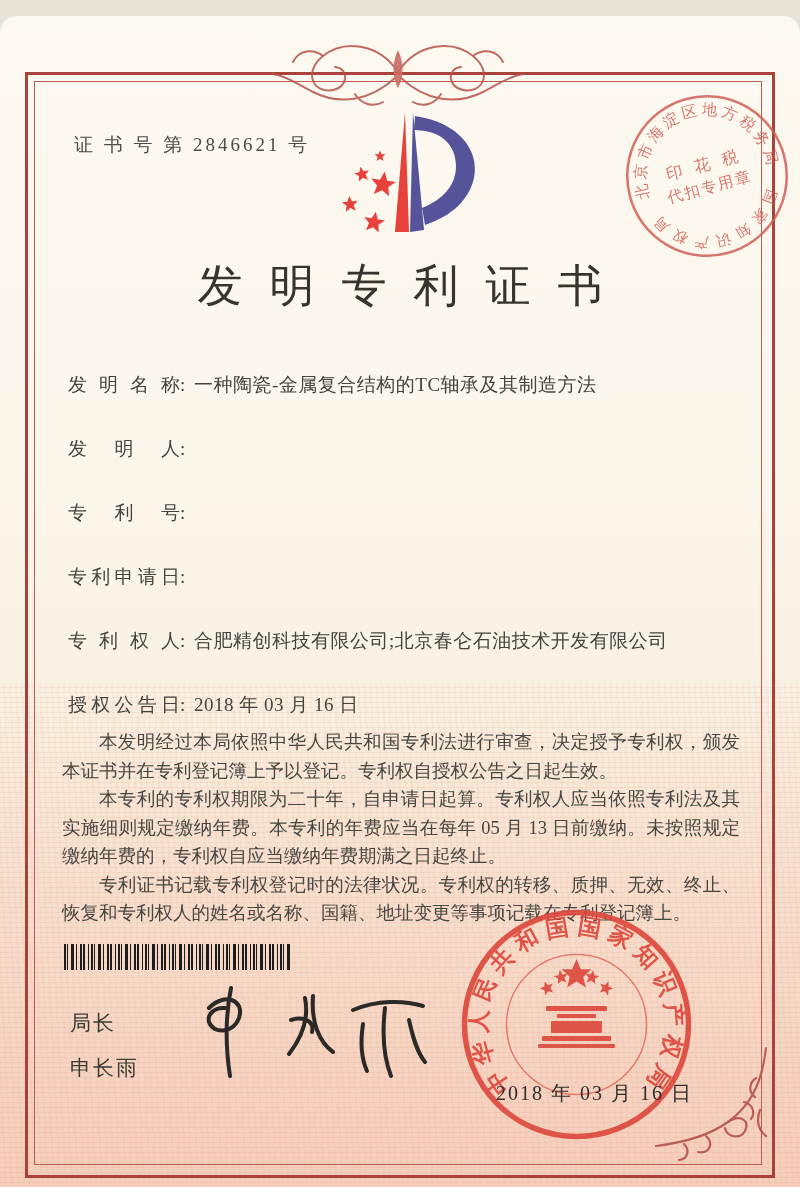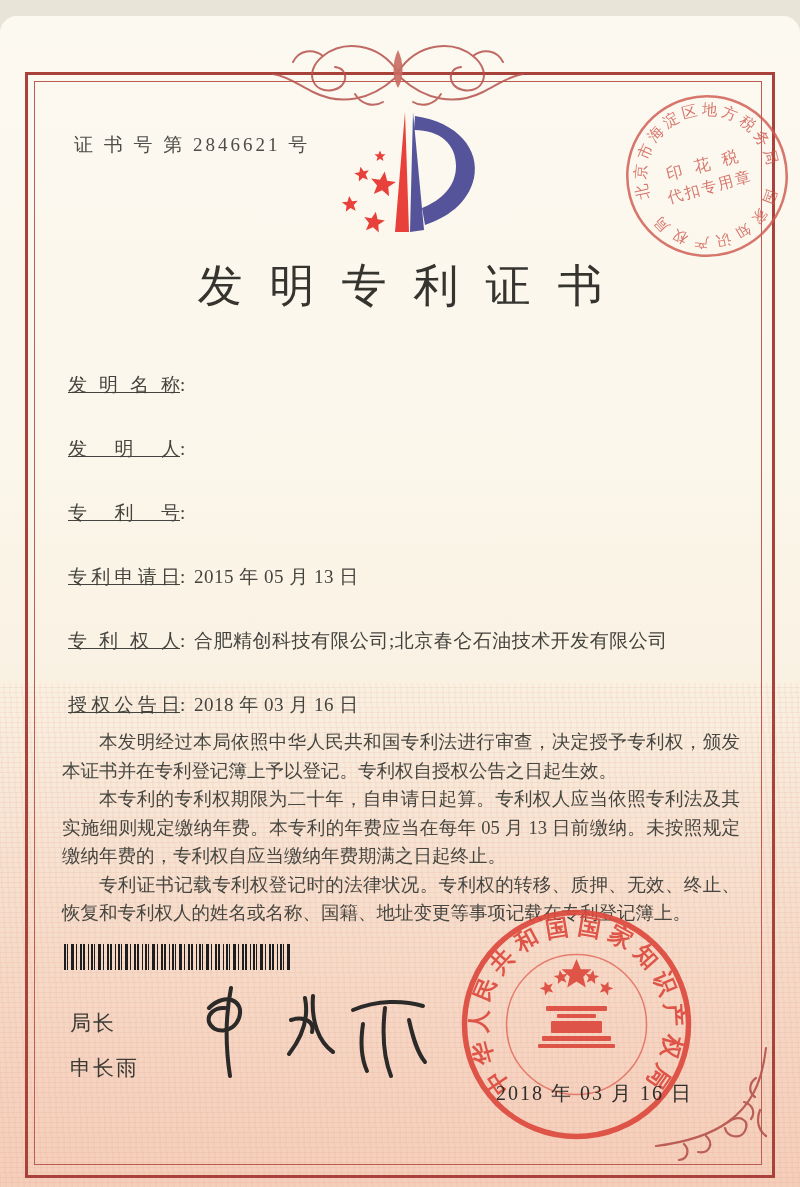--- a/index.html
+++ b/index.html
@@ -16,21 +16,21 @@
       repeating-linear-gradient(87deg, rgba(220,140,118,0.07) 0 2px, rgba(0,0,0,0) 2px 6px),
       linear-gradient(180deg, rgba(246,216,198,0) 0%, rgba(246,212,192,0.45) 45%, rgba(245,203,182,0.75) 100%);
   }
   .border-outer{position:absolute;left:25px;top:56px;width:744px;height:1100px;border:3px solid #a8423b;}
   .border-inner{position:absolute;left:34px;top:65px;width:726px;height:1082px;border:1px solid #bc5c53;}
   .cert-number{position:absolute;left:74px;top:116px;font-size:19px;letter-spacing:3px;color:#4d4c47;}
   .title{position:absolute;left:0;top:240px;width:100%;text-align:center;
          font-size:45px;font-weight:400;color:#35342f;letter-spacing:27px;text-indent:27px;}
   .fields{position:absolute;left:68px;top:356px;width:668px;font-size:19px;color:#44433d;}
   .field{display:flex;margin-bottom:39px;line-height:25px;}
-  .f-label{display:inline-block;width:112px;text-align:justify;text-align-last:justify;flex:0 0 112px;text-decoration:underline;}
+  .f-label{display:inline-block;width:112px;text-align:justify;text-align-last:justify;flex:0 0 112px;}
   .f-sep{flex:0 0 14px;}
   .f-value{flex:1;letter-spacing:0.5px;}
   .paras{position:absolute;left:62px;top:712px;width:678px;font-size:18.5px;line-height:28.5px;color:#474640;}
   .paras p{margin:0;text-indent:2em;text-align:justify;}
   .barcode{position:absolute;left:64px;top:928px;width:226px;height:26px;
     background:repeating-linear-gradient(90deg,
       #1d1d1d 0 2px, rgba(0,0,0,0) 2px 3px,
       #1d1d1d 3px 4px, rgba(0,0,0,0) 4px 7px,
       #1d1d1d 7px 10px, rgba(0,0,0,0) 10px 12px,
       #1d1d1d 12px 13px, rgba(0,0,0,0) 13px 16px,
@@ -119,33 +119,33 @@
       <text x="90" y="106" text-anchor="middle" font-size="15" fill="#cf5a50" letter-spacing="2">代扣专用章</text>
     </g>
   </svg>
 
   <div class="title">发明专利证书</div>
 
   <div class="fields">
     <div class="field">
       <span class="f-label">发明名称</span>
         <span class="f-sep">:</span>
+        <span class="f-value">一种陶瓷-金属复合结构的TC轴承及其制造方法</span>
     </div>
     <div class="field">
       <span class="f-label">发明人</span>
         <span class="f-sep">:</span>
     </div>
     <div class="field">
       <span class="f-label">专利号</span>
         <span class="f-sep">:</span>
     </div>
     <div class="field">
       <span class="f-label">专利申请日</span>
         <span class="f-sep">:</span>
-        <span class="f-value">2015 年 05 月 13 日</span>
     </div>
     <div class="field">
       <span class="f-label">专利权人</span>
         <span class="f-sep">:</span>
         <span class="f-value">合肥精创科技有限公司;北京春仑石油技术开发有限公司</span>
     </div>
     <div class="field">
       <span class="f-label">授权公告日</span>
         <span class="f-sep">:</span>
         <span class="f-value">2018 年 03 月 16 日</span>

